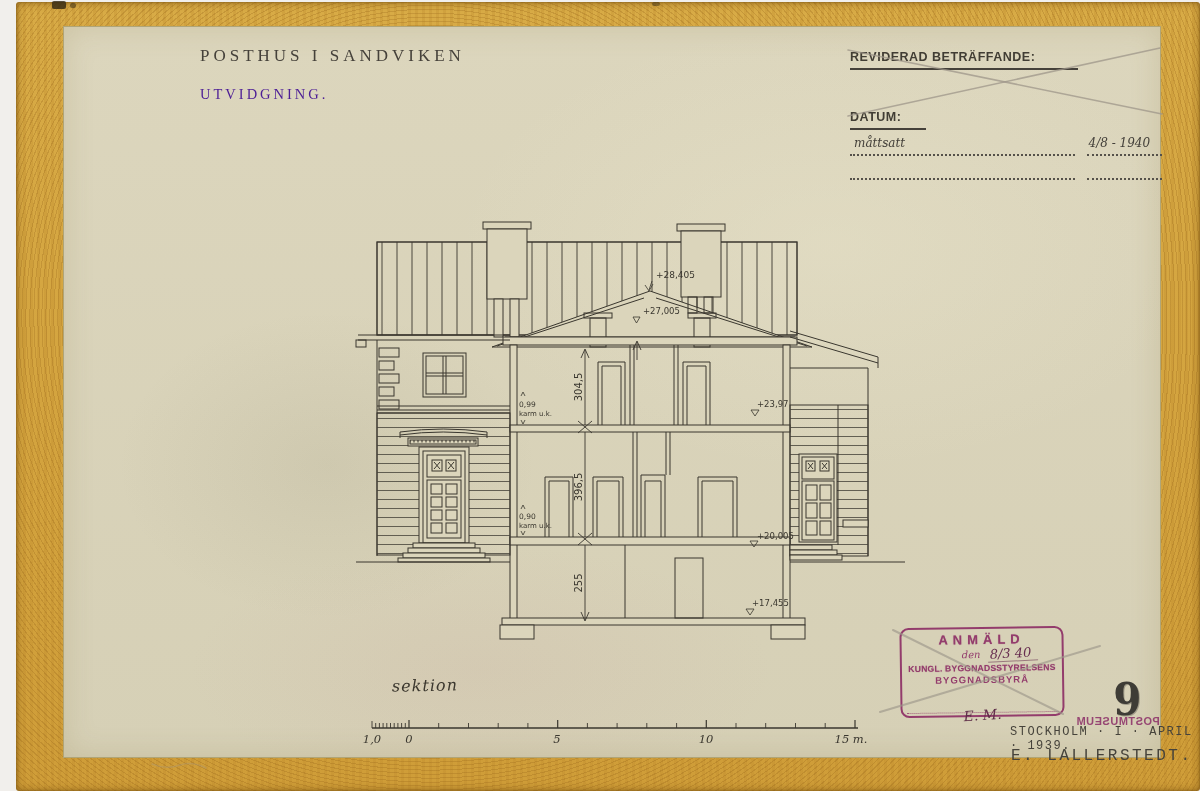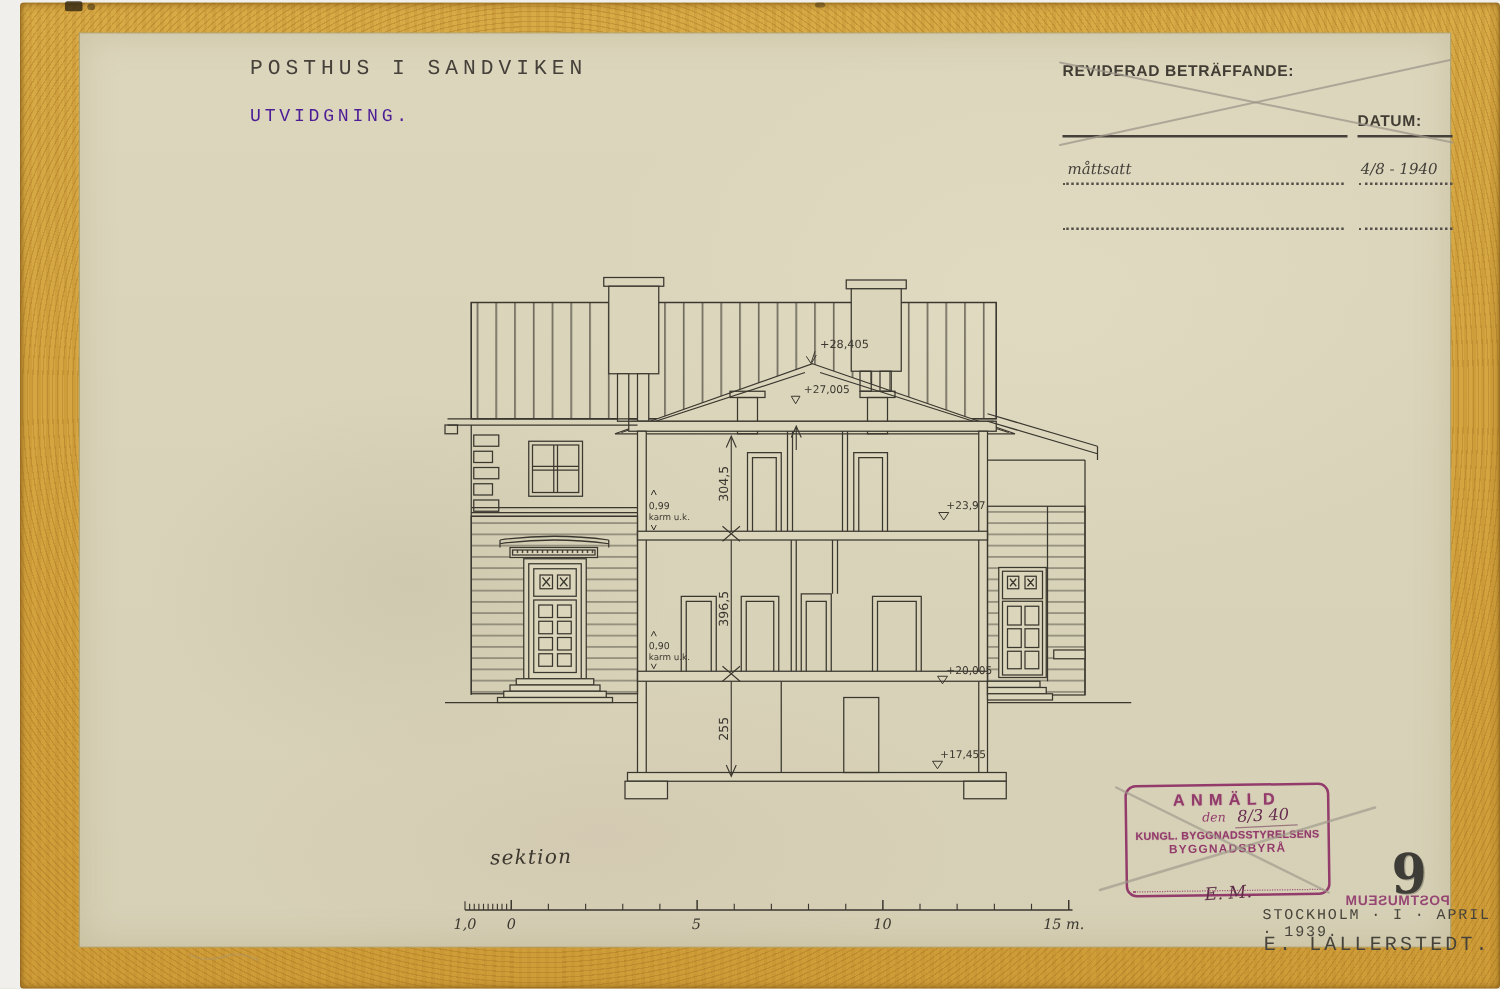--- a/index.html
+++ b/index.html
@@ -14,30 +14,30 @@
         box-shadow:inset 0 0 8px #8a6018, inset 0 0 2px #6b4a10;}
   .speck{position:absolute;background:#322712;border-radius:2px;opacity:.8;}
   .paper{position:absolute;left:64px;top:27px;width:1096px;height:730px;
          background-color:#d9d3ba;
          background-image:
            radial-gradient(ellipse 420px 180px at 38% 88%, rgba(188,140,140,.10), rgba(0,0,0,0) 70%),
            radial-gradient(ellipse 300px 220px at 24% 60%, rgba(120,115,90,.10), rgba(0,0,0,0) 70%),
            radial-gradient(ellipse 500px 300px at 70% 30%, rgba(235,230,205,.35), rgba(0,0,0,0) 75%),
            linear-gradient(180deg,#dcd6bd,#d6d0b6);
          box-shadow:0 0 0 1px #b0a577, inset 0 0 30px rgba(140,120,60,.20);}
-  .hand-title{position:absolute;font-family:Liberation Mono, monospace;color:#45413a;}
+  .hand-title{position:absolute;font-family:Liberation Serif, serif;color:#45413a;}
   .project-title{left:200px;top:46px;font-size:17px;letter-spacing:4px;}
   .subtitle{left:200px;top:86px;font-size:14.5px;letter-spacing:3px;color:#4c1d95;}
   
   .rev-block{position:absolute;left:850px;top:50px;width:312px;font-family:"Liberation Sans",sans-serif;color:#413d34;}
-  .rev-headers{display:flex;justify-content:space-between;}
+  .rev-headers{display:flex;justify-content:flex-end;flex-direction:column;}
   .rev-h{font-size:12.5px;font-weight:bold;letter-spacing:.5px;border-bottom:2px solid #45413a;padding-bottom:4px;}
   .rev-h1{width:228px;}
   .rev-h2{width:76px;margin-top:40px;}
-  .rev-row{display:flex;justify-content:space-between;margin-top:18px;gap:12px;}
+  .rev-row{display:flex;justify-content:space-between;margin-top:6px;gap:12px;}
   .rev-cell{border-bottom:2px dotted #55514a;height:18px;font-family:"DejaVu Serif",serif;font-style:italic;font-size:12px;color:#44403a;}
   .rev-c1{width:228px;padding-left:4px;}
   .rev-c2{width:76px;padding-left:2px;}
   .rev-row2 .rev-cell{height:16px;}
   
   .drawing-svg{position:absolute;left:350px;top:215px;}
   .scale-svg{position:absolute;left:360px;top:700px;}
   .pencil-svg{position:absolute;left:0;top:0;pointer-events:none;}
   .sektion-label{position:absolute;left:392px;top:676px;font-family:"DejaVu Serif",serif;
         font-style:italic;font-size:16px;color:#3c382f;letter-spacing:1px;transform:rotate(-1deg);}

